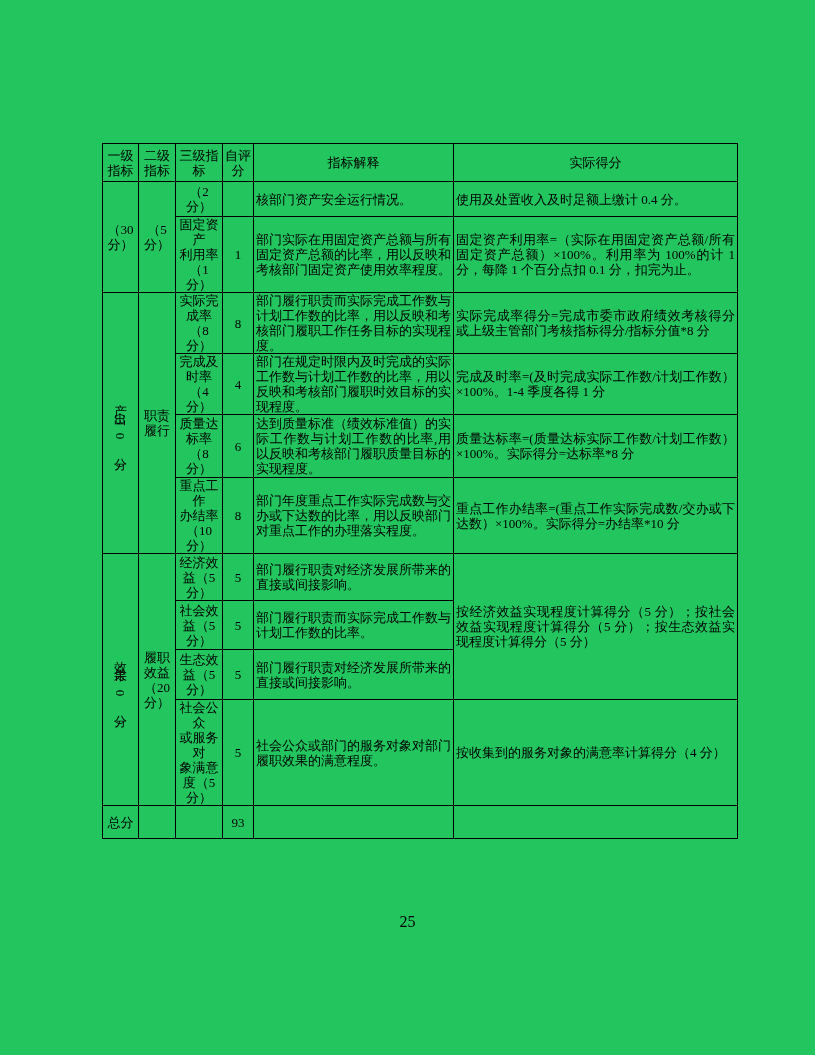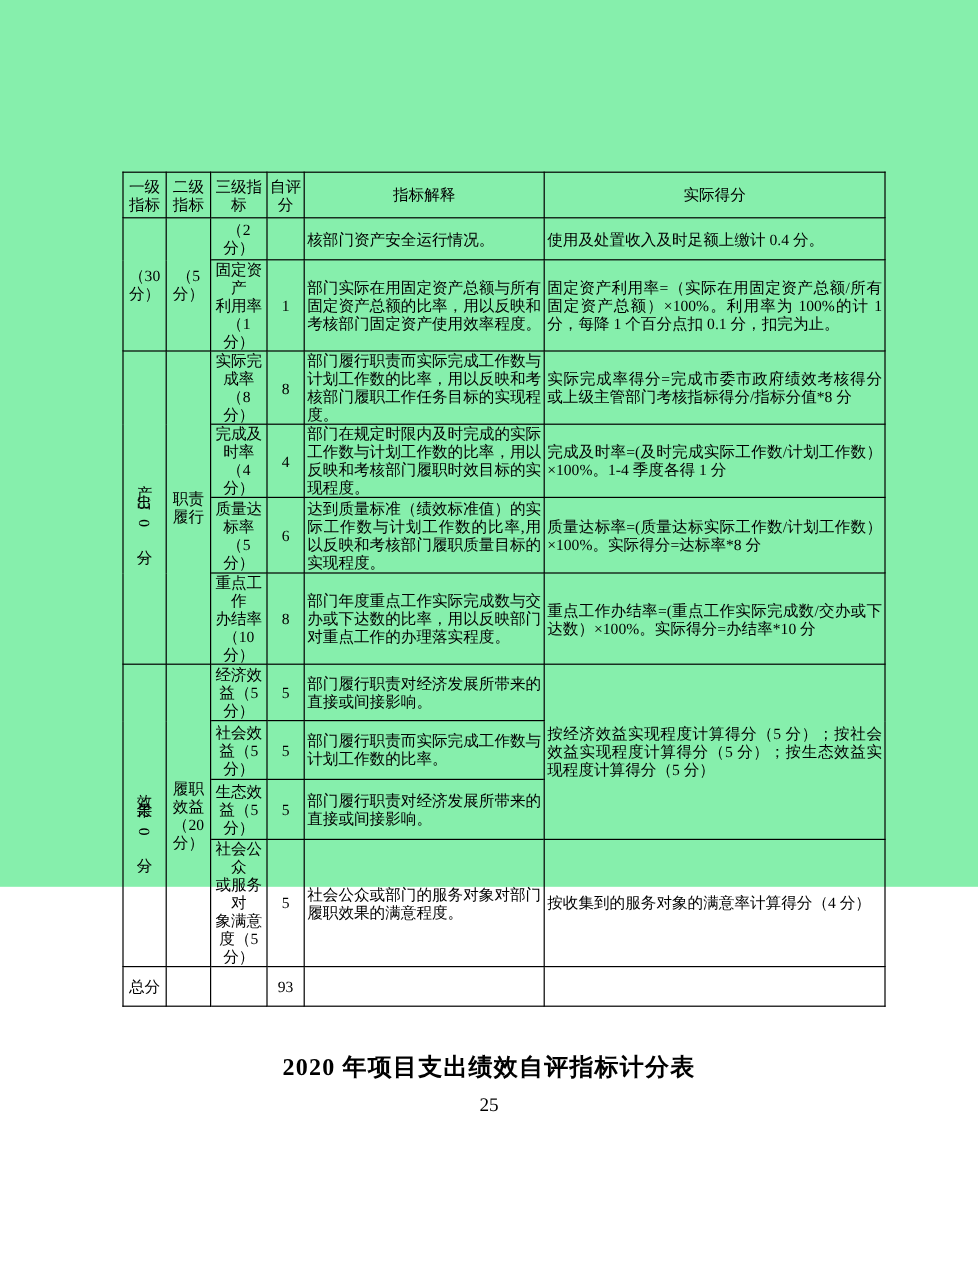--- a/index.html
+++ b/index.html
@@ -1,20 +1,20 @@
 <!DOCTYPE html>
 <html><head>
 <meta charset="utf-8">
 <style>
   html,body { margin:0; padding:0; }
   body {
     width:815px; height:1055px; background:#ffffff; position:relative;
     font-family:"Liberation Serif","DejaVu Serif",serif; color:#000;
   }
-  .sheet { position:absolute; left:0; top:0; width:815px; height:739px; background:#86efac; }
+  .sheet { position:absolute; left:0; top:0; width:815px; height:1055px; background:#22c55e; }
 
   table.score-table {
     position:absolute; left:102px; top:143px; width:635px;
     border-collapse:collapse; table-layout:fixed;
     font-size:13px; line-height:15px;
     border:1.5px solid #000;
   }
   .score-table th, .score-table td {
     border:1px solid #000;
     padding:0 2px;
@@ -105,21 +105,21 @@
       <td class="ctr">完成及
 时率（4
 分）</td>
       <td class="ctr">4</td>
       <td class="just">部门在规定时限内及时完成的实际工作数与计划工作数的比率，用以反映和考核部门履职时效目标的实现程度。</td>
       <td class="just">完成及时率=(及时完成实际工作数/计划工作数）×100%。1-4 季度各得 1 分</td>
     </tr>
 
     <tr style="height:63px">
       <td class="ctr">质量达
-标率（5
+标率（8
 分）</td>
       <td class="ctr">6</td>
       <td class="just">达到质量标准（绩效标准值）的实际工作数与计划工作数的比率,用以反映和考核部门履职质量目标的实现程度。</td>
       <td class="just">质量达标率=(质量达标实际工作数/计划工作数）×100%。实际得分=达标率*8 分</td>
     </tr>
 
     <tr style="height:70px">
       <td class="ctr">重点工
 作
 办结率
@@ -179,16 +179,15 @@
       <td class="ctr">总分</td>
       <td class="ctr"></td>
       <td class="ctr"></td>
       <td class="ctr">93</td>
       <td class="just"></td>
       <td class="just"></td>
     </tr>
   </tbody>
     </table>
 
-  <div class="doc-title">2020 年项目支出绩效自评指标计分表</div>
   <div class="page-number">25</div>
 
 </div>
 
 </body></html>

